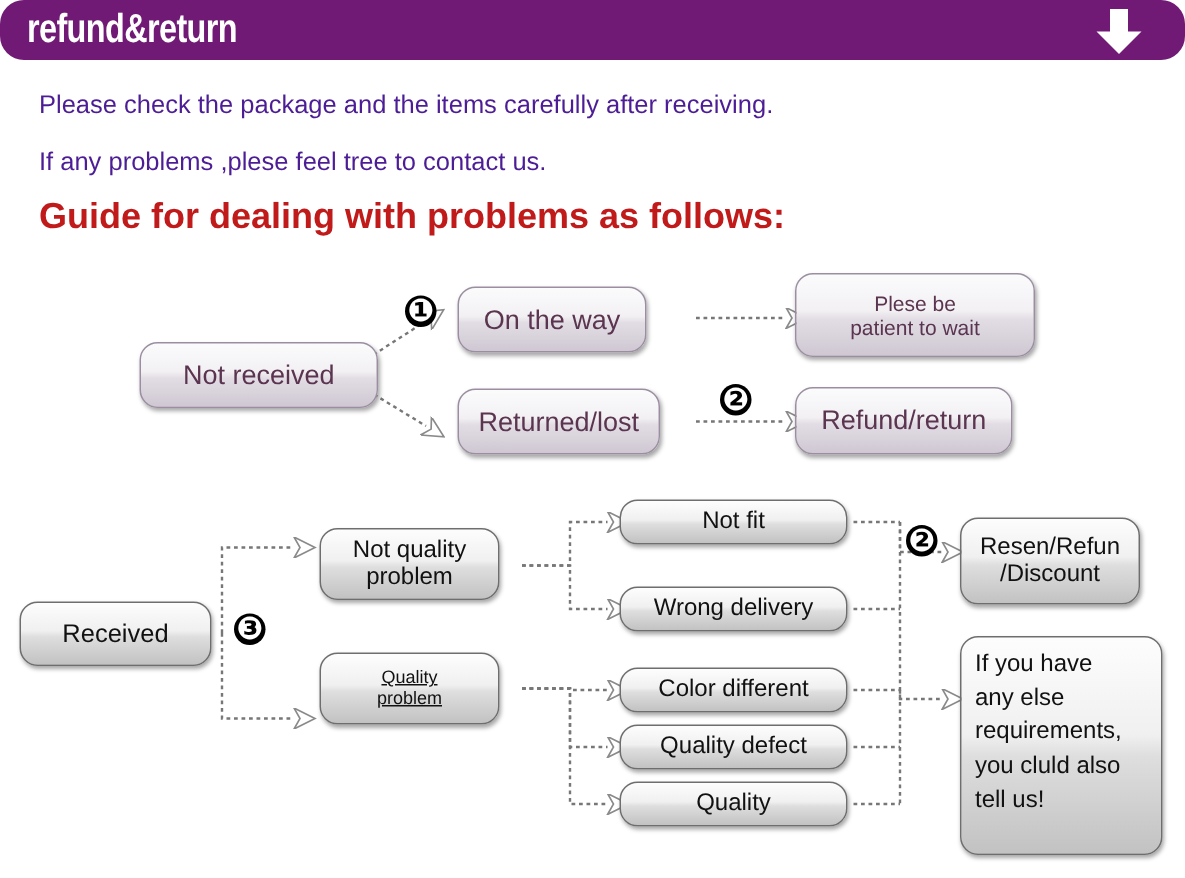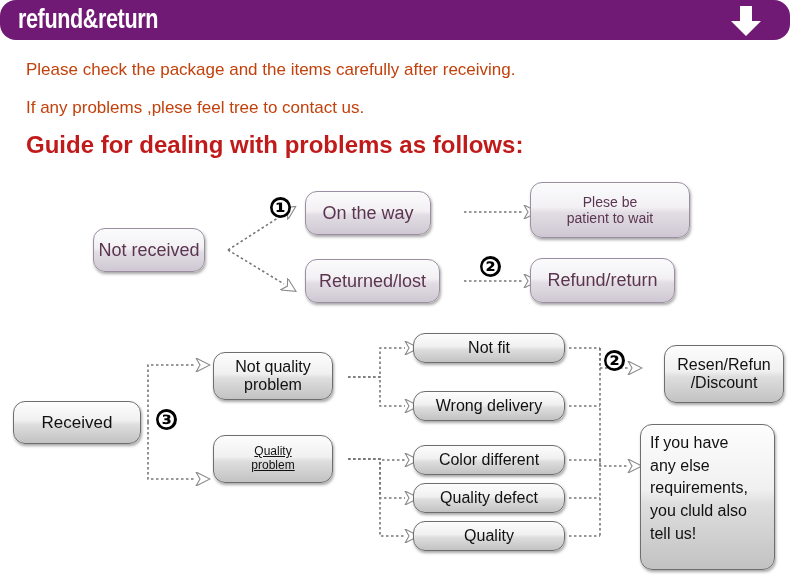--- a/index.html
+++ b/index.html
@@ -8,21 +8,21 @@
 
   
   #header-bar{position:absolute;left:0;top:0;width:790px;height:40px;background:#701a75;border-radius:16px;}
   #header-title{position:absolute;left:18px;top:4px;color:#fff;
       font-family:"Liberation Sans Narrow","Liberation Sans",sans-serif;
       font-weight:bold;font-size:27px;letter-spacing:-0.5px;
       transform:scaleX(.80);transform-origin:left top;white-space:nowrap;}
   #header-arrow{position:absolute;left:723px;top:4px;width:46px;height:34px;}
 
   
-  .intro{position:absolute;left:26px;color:#c2410c;font-size:17px;white-space:nowrap;}
+  .intro{position:absolute;left:26px;color:#4c1d95;font-size:17px;white-space:nowrap;}
   #intro-line-1{top:60px;}
   #intro-line-2{top:98px;}
   #guide-heading{position:absolute;left:26px;top:131px;color:#c11a1a;
       font-size:24px;font-weight:bold;white-space:nowrap;}
 
   
   .box{position:absolute;box-sizing:border-box;border-radius:12px;
        display:flex;align-items:center;justify-content:center;
        text-align:center;line-height:1.15;white-space:pre-line;
        box-shadow:1px 2px 3px rgba(0,0,0,.35);}
@@ -88,21 +88,21 @@
   <g stroke="#777" stroke-width="1.6" fill="none" stroke-dasharray="2.5,2.5">
     <path d="M569,348 L600,348"></path>
     <path d="M569,406 L600,406"></path>
     <path d="M569,460 L600,460"></path>
     <path d="M569,498 L600,498"></path>
     <path d="M569,536 L600,536"></path>
     <path d="M600,348 L600,536"></path>
   </g>
 </svg>
 
-<div class="box purple" style="left:93px;top:228px;width:112px;height:44px;font-size:18px;">Not received</div>
+<div class="box purple" style="left:93px;top:228px;width:159px;height:44px;font-size:18px;">Not received</div>
 
 <div class="box purple" style="left:305px;top:191px;width:126px;height:44px;font-size:18px;">On the way</div>
 
 <div class="box purple" style="left:305px;top:259px;width:135px;height:44px;font-size:18px;">Returned/lost</div>
 
 <div class="box purple" style="left:530px;top:182px;width:160px;height:56px;font-size:14px;">Plese be
 patient to wait</div>
 
 <div class="box purple" style="left:530px;top:258px;width:145px;height:45px;font-size:18px;">Refund/return</div>
 
@@ -124,21 +124,21 @@
 <div class="box gray" style="left:413px;top:333px;width:152px;height:30px;font-size:16px;">Not fit</div>
 
 <div class="box gray" style="left:413px;top:391px;width:152px;height:30px;font-size:16px;">Wrong delivery</div>
 
 <div class="box gray" style="left:413px;top:445px;width:152px;height:30px;font-size:16px;">Color different</div>
 
 <div class="box gray" style="left:413px;top:483px;width:152px;height:30px;font-size:16px;">Quality defect</div>
 
 <div class="box gray" style="left:413px;top:521px;width:152px;height:30px;font-size:16px;">Quality</div>
 
-<div class="box gray" style="left:640px;top:345px;width:120px;height:58px;font-size:16px;margin-left:24px;">Resen/Refun
+<div class="box gray" style="left:640px;top:345px;width:120px;height:58px;font-size:16px;">Resen/Refun
 /Discount</div>
 
 <div class="box gray left-text" style="left:640px;top:424px;width:135px;height:146px;font-size:16px;">If you have
 any else
 requirements,
 you cluld also
 tell us!</div>
 
 <div class="badge" style="left:156px;top:409px;font-size:0;">
   <span style="font-size:21px;line-height:21px;color:#fff;">❸</span>

